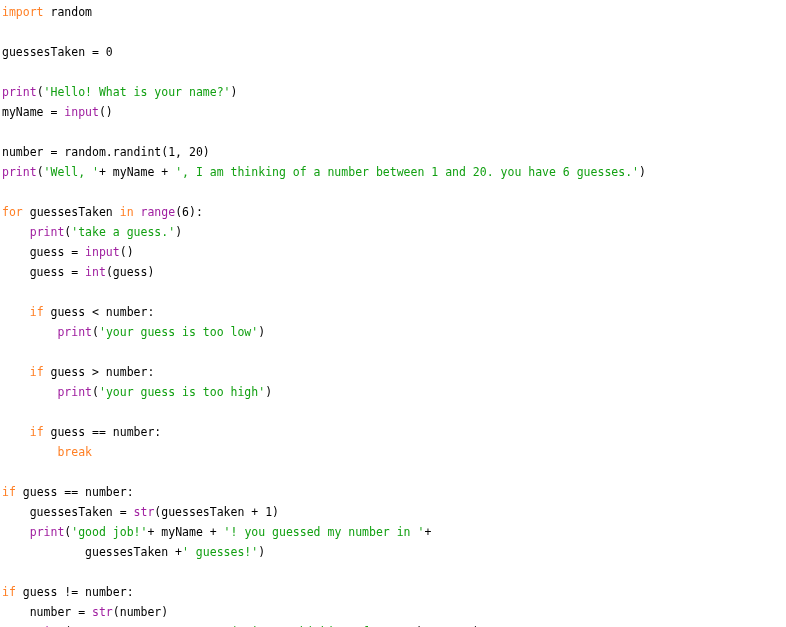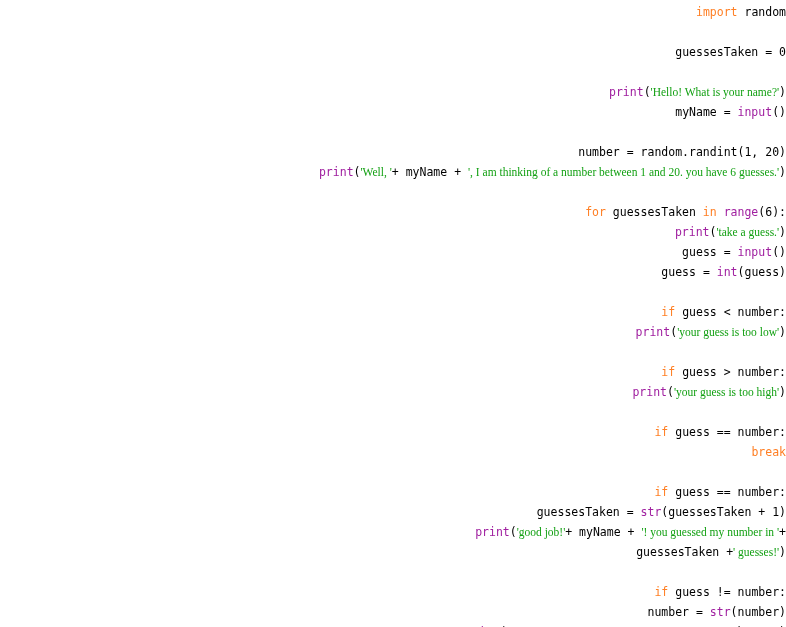--- a/index.html
+++ b/index.html
@@ -18,26 +18,25 @@
     font-size: 11.5px;
     line-height: 20px;
     white-space: pre;
     letter-spacing: 0px;
     color: #000000;
   }
   .code-line {
     white-space: pre;
     height: 20px;
     min-height: 20px;
-    text-align: right;
   }
   .tok { white-space: pre; }
   .tok-keyword  { color: #ff7f24; }
   .tok-builtin  { color: #a020a0; }
-  .tok-string   { color: #12a012; font-family: Liberation Serif, serif; }
+  .tok-string   { color: #12a012; }
   .tok-plain    { color: #000000; }
   .tok-number   { color: #000000; }
   .tok-punct    { color: #000000; }
 </style>
 </head>
 <body>
 
 <div id="code-listing"><div class="code-line"><span class="tok tok-keyword">import</span><span class="tok tok-plain"> random</span></div><div class="code-line">&nbsp;</div><div class="code-line"><span class="tok tok-plain">guessesTaken = </span><span class="tok tok-number">0</span></div><div class="code-line">&nbsp;</div><div class="code-line"><span class="tok tok-builtin">print</span><span class="tok tok-punct">(</span><span class="tok tok-string">'Hello! What is your name?'</span><span class="tok tok-punct">)</span></div><div class="code-line"><span class="tok tok-plain">myName = </span><span class="tok tok-builtin">input</span><span class="tok tok-punct">()</span></div><div class="code-line">&nbsp;</div><div class="code-line"><span class="tok tok-plain">number = random.randint(</span><span class="tok tok-number">1</span><span class="tok tok-plain">, </span><span class="tok tok-number">20</span><span class="tok tok-punct">)</span></div><div class="code-line"><span class="tok tok-builtin">print</span><span class="tok tok-punct">(</span><span class="tok tok-string">'Well, '</span><span class="tok tok-plain">+ myName + </span><span class="tok tok-string">', I am thinking of a number between 1 and 20. you have 6 guesses.'</span><span class="tok tok-punct">)</span></div><div class="code-line">&nbsp;</div><div class="code-line"><span class="tok tok-keyword">for</span><span class="tok tok-plain"> guessesTaken </span><span class="tok tok-keyword">in</span><span class="tok tok-plain"> </span><span class="tok tok-builtin">range</span><span class="tok tok-punct">(</span><span class="tok tok-number">6</span><span class="tok tok-punct">):</span></div><div class="code-line"><span class="tok tok-plain">    </span><span class="tok tok-builtin">print</span><span class="tok tok-punct">(</span><span class="tok tok-string">'take a guess.'</span><span class="tok tok-punct">)</span></div><div class="code-line"><span class="tok tok-plain">    guess = </span><span class="tok tok-builtin">input</span><span class="tok tok-punct">()</span></div><div class="code-line"><span class="tok tok-plain">    guess = </span><span class="tok tok-builtin">int</span><span class="tok tok-punct">(guess)</span></div><div class="code-line">&nbsp;</div><div class="code-line"><span class="tok tok-plain">    </span><span class="tok tok-keyword">if</span><span class="tok tok-plain"> guess &lt; number:</span></div><div class="code-line"><span class="tok tok-plain">        </span><span class="tok tok-builtin">print</span><span class="tok tok-punct">(</span><span class="tok tok-string">'your guess is too low'</span><span class="tok tok-punct">)</span></div><div class="code-line">&nbsp;</div><div class="code-line"><span class="tok tok-plain">    </span><span class="tok tok-keyword">if</span><span class="tok tok-plain"> guess &gt; number:</span></div><div class="code-line"><span class="tok tok-plain">        </span><span class="tok tok-builtin">print</span><span class="tok tok-punct">(</span><span class="tok tok-string">'your guess is too high'</span><span class="tok tok-punct">)</span></div><div class="code-line">&nbsp;</div><div class="code-line"><span class="tok tok-plain">    </span><span class="tok tok-keyword">if</span><span class="tok tok-plain"> guess == number:</span></div><div class="code-line"><span class="tok tok-plain">        </span><span class="tok tok-keyword">break</span></div><div class="code-line">&nbsp;</div><div class="code-line"><span class="tok tok-keyword">if</span><span class="tok tok-plain"> guess == number:</span></div><div class="code-line"><span class="tok tok-plain">    guessesTaken = </span><span class="tok tok-builtin">str</span><span class="tok tok-plain">(guessesTaken + </span><span class="tok tok-number">1</span><span class="tok tok-punct">)</span></div><div class="code-line"><span class="tok tok-plain">    </span><span class="tok tok-builtin">print</span><span class="tok tok-punct">(</span><span class="tok tok-string">'good job!'</span><span class="tok tok-plain">+ myName + </span><span class="tok tok-string">'! you guessed my number in '</span><span class="tok tok-plain">+</span></div><div class="code-line"><span class="tok tok-plain">            guessesTaken +</span><span class="tok tok-string">' guesses!'</span><span class="tok tok-punct">)</span></div><div class="code-line">&nbsp;</div><div class="code-line"><span class="tok tok-keyword">if</span><span class="tok tok-plain"> guess != number:</span></div><div class="code-line"><span class="tok tok-plain">    number = </span><span class="tok tok-builtin">str</span><span class="tok tok-punct">(number)</span></div><div class="code-line"><span class="tok tok-plain">    </span><span class="tok tok-builtin">print</span><span class="tok tok-punct">(</span><span class="tok tok-string">'your 6 guesses are up:(. i was thinking of '</span><span class="tok tok-plain">+ number +</span><span class="tok tok-string">'.'</span><span class="tok tok-punct">)</span></div></div>
 
 </body></html>

